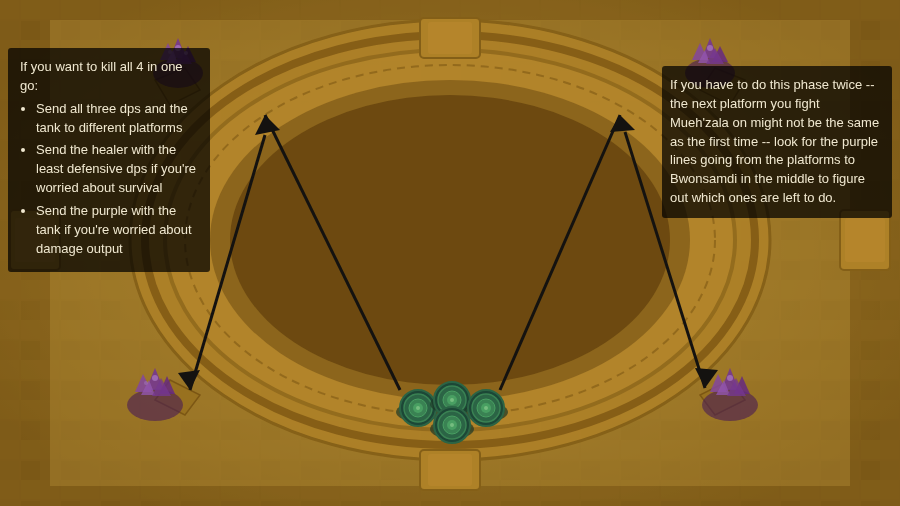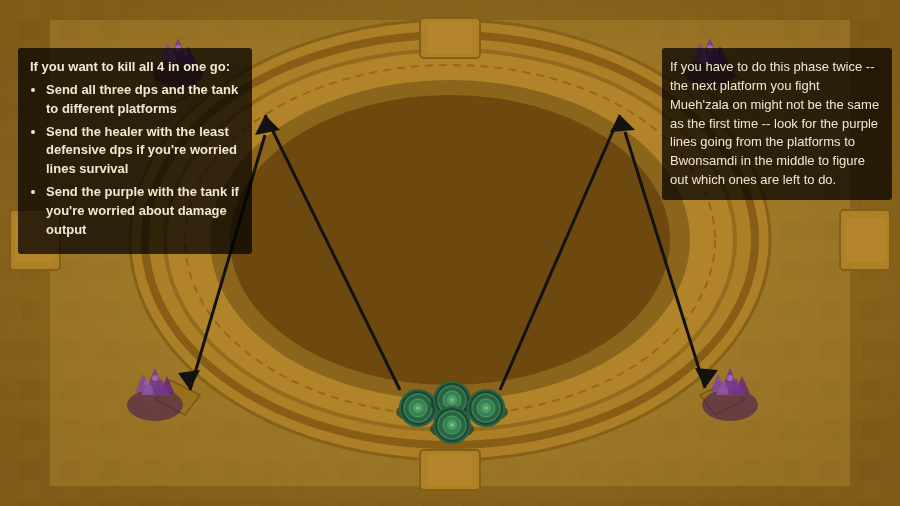--- a/index.html
+++ b/index.html
@@ -33,27 +33,26 @@
       margin-left: 16px;
       margin-top: 4px;
     }
 
     .info-box li {
       margin-bottom: 4px;
     }
 
     #left-box {
       top: 48px;
-      left: 18px;
-      width: 234px;
-      font-weight: bold;
+      left: 8px;
+      width: 202px;
     }
 
     #right-box {
-      top: 48px;
+      top: 66px;
       right: 8px;
       width: 230px;
       padding-left: 8px;
     }
   </style>
 </head>
 <body>
 
 <svg id="bg" viewBox="0 0 900 506" xmlns="http://www.w3.org/2000/svg">
 
@@ -202,20 +201,20 @@
   <line x1="625" y1="132" x2="705" y2="388" stroke="#111" stroke-width="3"></line>
   <polygon points="705,388 695,368 718,370" fill="#111"></polygon>
 
   <rect width="900" height="506" fill="#3a2008" opacity="0.08"></rect>
 </svg>
 
 <div class="info-box" id="left-box">
   <span>If you want to kill all 4 in one go:</span>
   <ul>
     <li>Send all three dps and the tank to different platforms</li>
-    <li>Send the healer with the least defensive dps if you're worried lines survival</li>
+    <li>Send the healer with the least defensive dps if you're worried about survival</li>
     <li>Send the purple with the tank if you're worried about damage output</li>
   </ul>
 </div>
 
 <div class="info-box" id="right-box">
   <span>If you have to do this phase twice -- the next platform you fight Mueh'zala on might not be the same as the first time -- look for the purple lines going from the platforms to Bwonsamdi in the middle to figure out which ones are left to do.</span>
 </div>
 
 </body></html>

